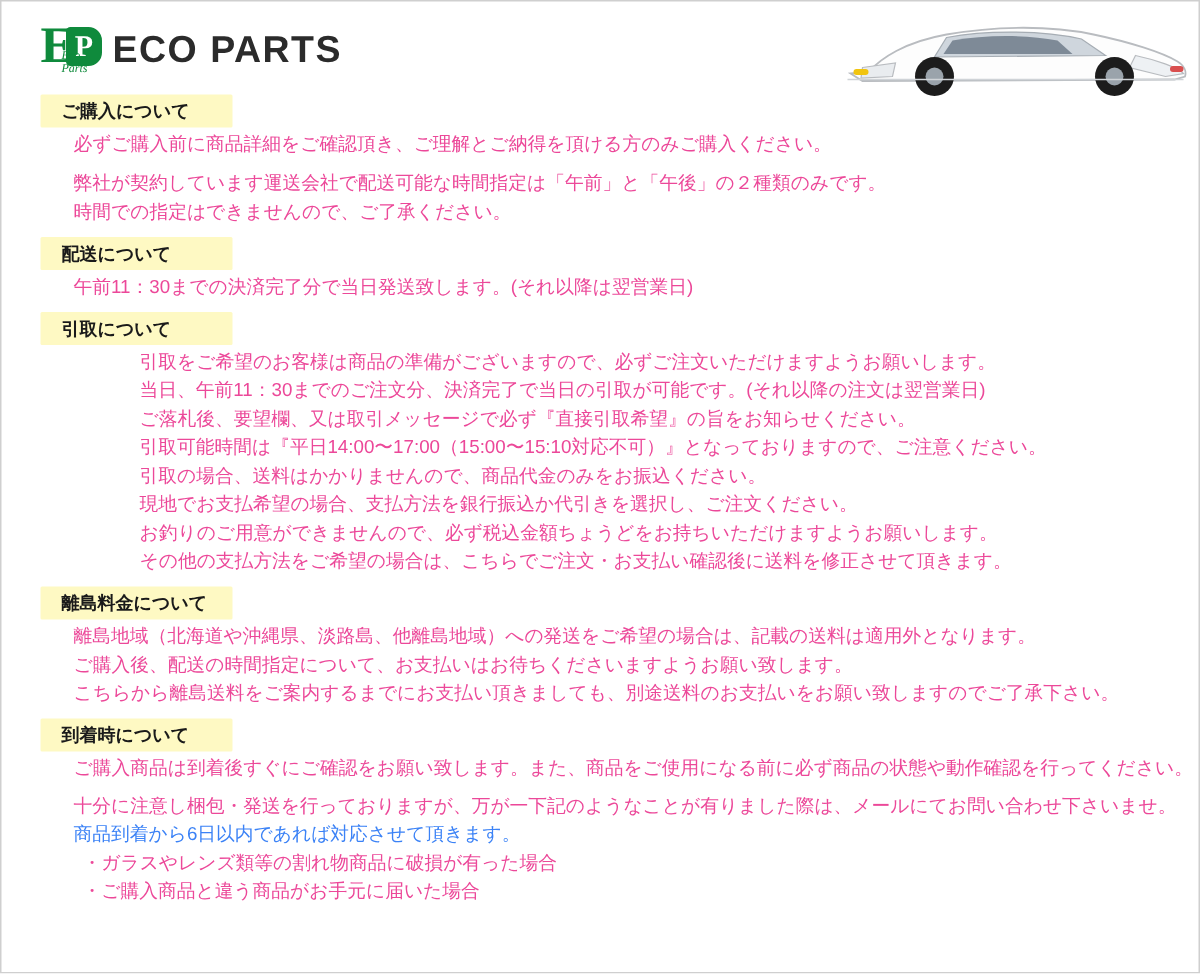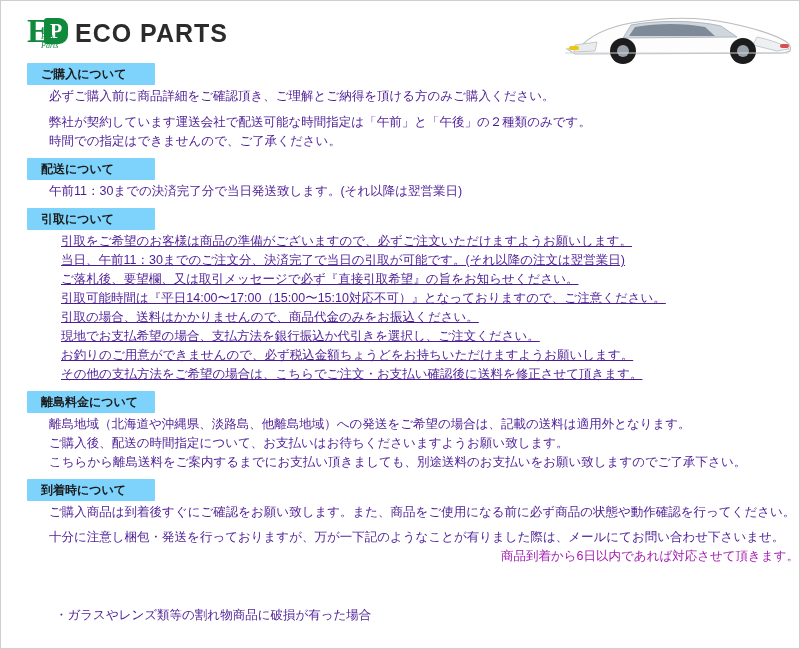--- a/index.html
+++ b/index.html
@@ -61,39 +61,39 @@
   
   .car {
     position: absolute;
     right: 6px; top: 0px;
     width: 232px; height: 64px;
   }
 
   
   .sec-head {
     display: inline-block;
-    background: #7dd3fc;
+    background: #fef9c3;
     color: #1a1a1a;
     font: bold 12px/18px "Liberation Sans", sans-serif;
     padding: 2px 10px 2px 14px;
     margin: 0 0 2px 26px;
     border-radius: 1px;
   }
   .sec-head.wide { min-width: 128px; }
 
   .block { padding: 0 0 7px 0; }
   .para {
     margin: 0 0 0 48px;
     font: 12.5px/19px "Liberation Sans", sans-serif;
-    color: #4c1d95;
+    color: #ec4899;
   }
-  .para.indent { margin-left: 60px; text-decoration: underline; }
-  .para.small-indent { margin-left: 54px; margin-top: 40px; }
+  .para.indent { margin-left: 92px; }
+  .para.small-indent { margin-left: 54px; }
 
-  .red { color: #a21caf; text-align: right; }
+  .red { color: #3b82f6; }
   .spacer-6 { height: 6px; }
 </style>
 </head>
 <body>
 
 <div id="page">
 
   <div class="header">
     <div class="logo-mark">
       <div class="lm-e">E</div>

